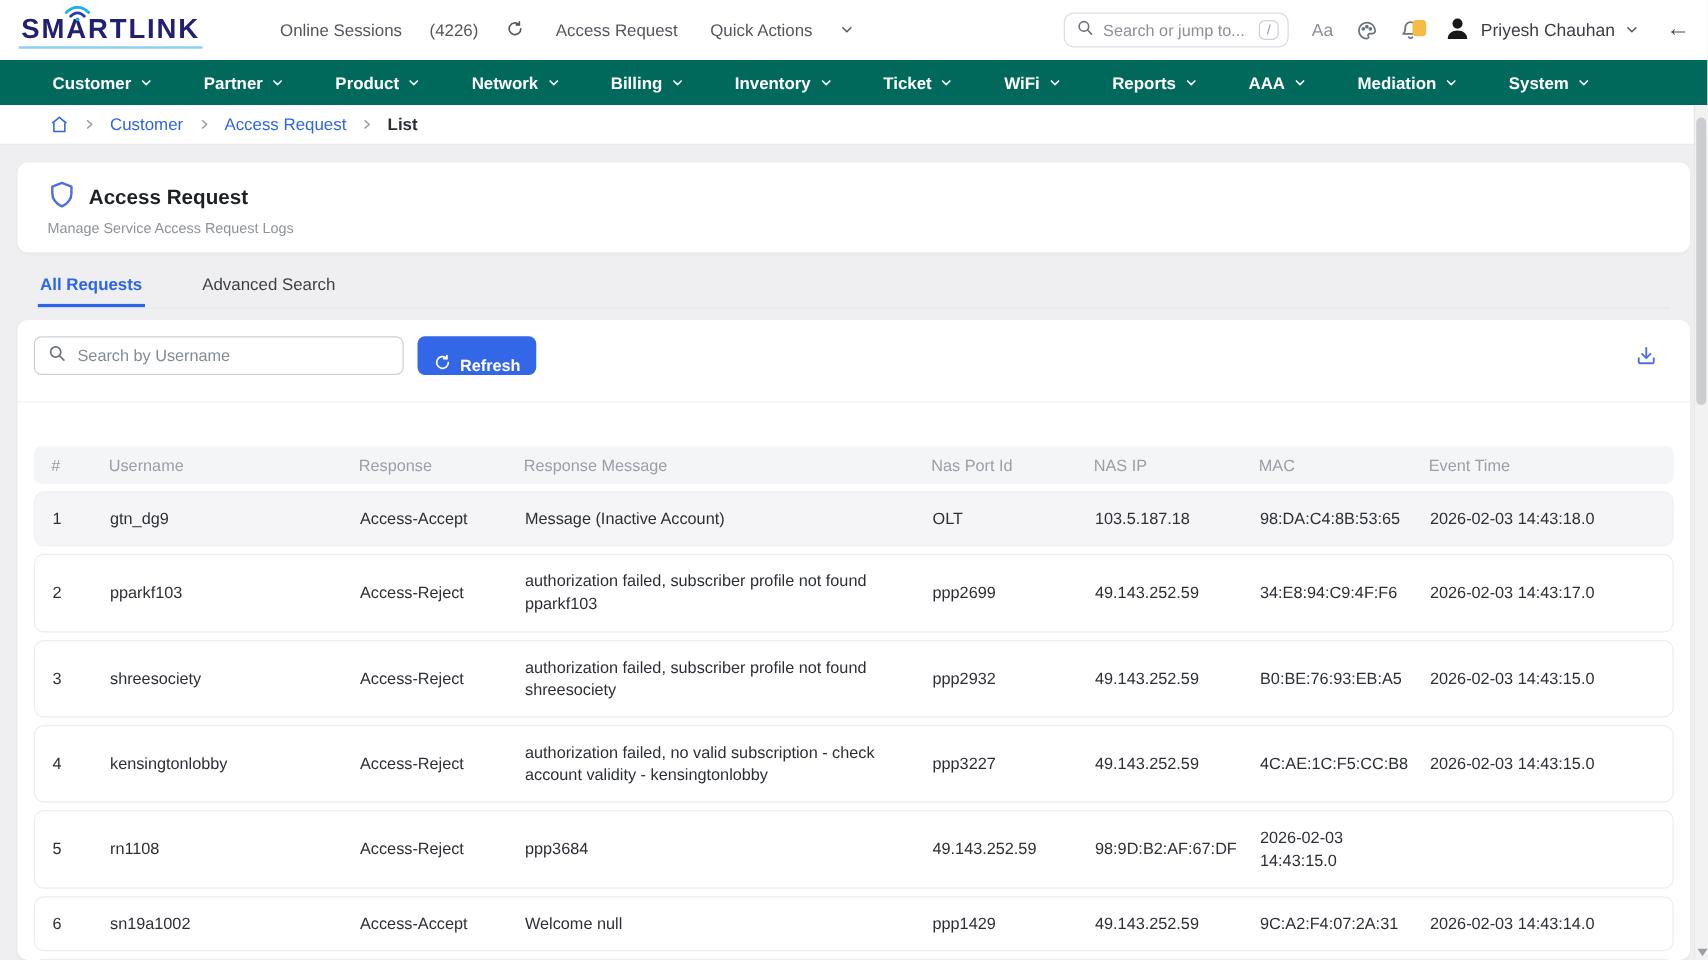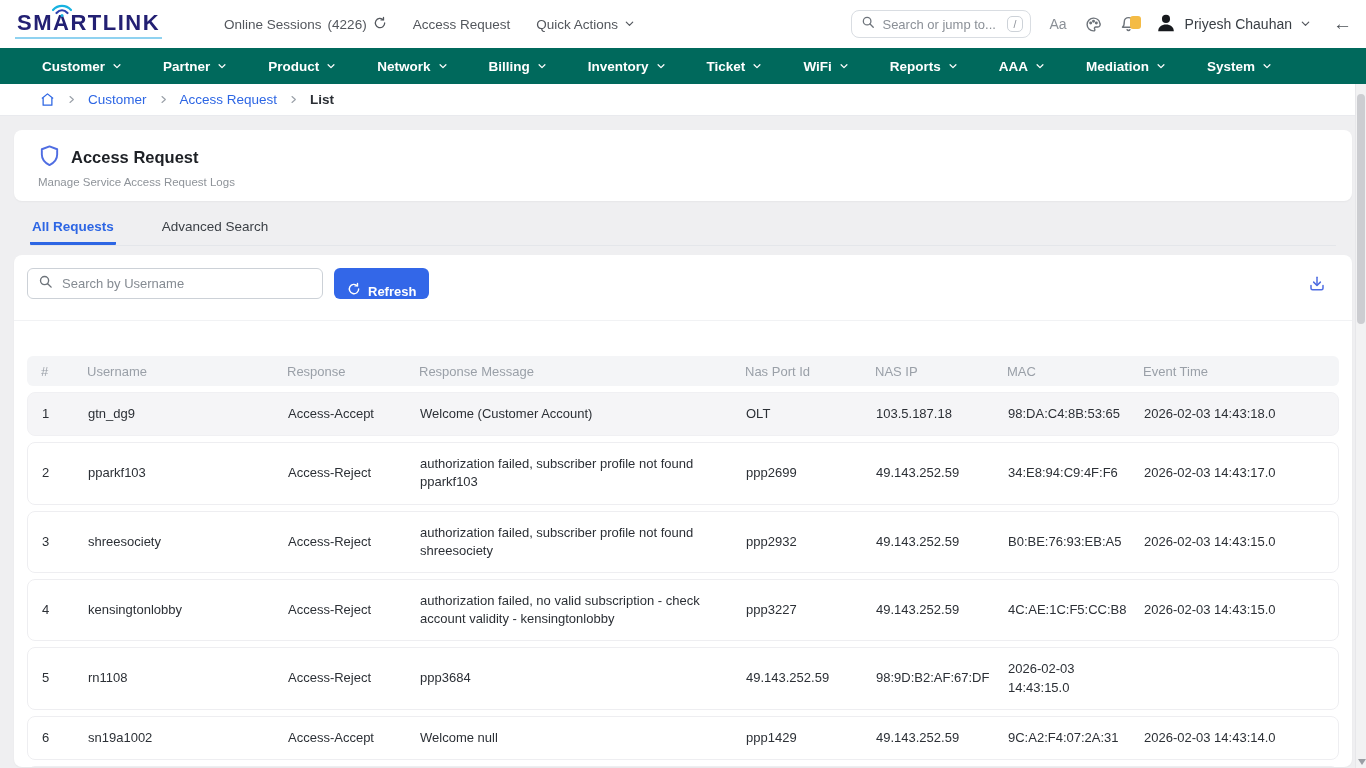--- a/index.html
+++ b/index.html
@@ -7,21 +7,21 @@
     font-family:"Liberation Sans", sans-serif; }
   .page { position:relative; width:1366px; height:768px; }
 
   
   .topbar { height:48px; background:#ffffff; display:flex; align-items:center; padding:0 14px 0 15px; }
   .logo { display:flex; align-items:flex-end; cursor:pointer; position:relative; padding-bottom:4px; }
   .logo-row { display:flex; align-items:flex-end; font-weight:800; font-size:22px; letter-spacing:1.5px; color:#232073; border-bottom:2px solid #8fd2f0; padding:4px 2px 1px 2px; }
   .logo-a { position:relative; display:inline-block; }
   .logo-wifi { position:absolute; left:50%; transform:translateX(-50%); top:-13px; }
   .tb-center { display:flex; align-items:center; gap:26px; margin-left:62px; color:#53575d; font-size:13.5px; }
-  .tb-item { display:flex; align-items:center; gap:6px; cursor:pointer; white-space:nowrap; }
+  .tb-item { display:flex; align-items:center; gap:22px; cursor:pointer; white-space:nowrap; }
   .tb-right { margin-left:auto; display:flex; align-items:center; gap:18px; }
   .search-pill { display:flex; align-items:center; gap:7px; width:180px; height:28px; border:1px solid #d9dde2; border-radius:8px; padding:0 7px 0 9px; background:#fff; }
   .search-pill input { border:none; outline:none; flex:1; min-width:0; font-size:13px; color:#3c4045; font-family:"Liberation Sans",sans-serif; background:transparent; }
   .search-pill input::placeholder { color:#8b9097; }
   .kbd { border:1px solid #cdd2d8; border-radius:5px; font-size:10.5px; color:#8b9097; padding:1px 6px; }
   .aa-btn { color:#8b9097; font-size:14px; cursor:pointer; }
   .icon-btn { cursor:pointer; display:flex; align-items:center; }
   .bell-wrap { position:relative; }
   .bell-badge { position:absolute; right:-4px; top:1px; width:11px; height:13px; background:#f4bb45; border-radius:3px; }
   .user { display:flex; align-items:center; gap:8px; cursor:pointer; color:#393e44; font-size:14px; }
@@ -311,21 +311,21 @@
           <div class="th">Nas Port Id</div>
           <div class="th">NAS IP</div>
           <div class="th">MAC</div>
           <div class="th">Event Time</div>
         </div>
       <div id="tbody">
     <div class="tgrid trow hl">
       <div class="td">1</div>
       <div class="td">gtn_dg9</div>
       <div class="td">Access-Accept</div>
-      <div class="td">Welcome (Customer Account)</div>
+      <div class="td">Message (Inactive Account)</div>
       <div class="td">OLT</div>
       <div class="td">103.5.187.18</div>
       <div class="td">98:DA:C4:8B:53:65</div>
       <div class="td">2026-02-03 14:43:18.0</div>
     </div>
 
     <div class="tgrid trow">
       <div class="td">2</div>
       <div class="td">pparkf103</div>
       <div class="td">Access-Reject</div>

